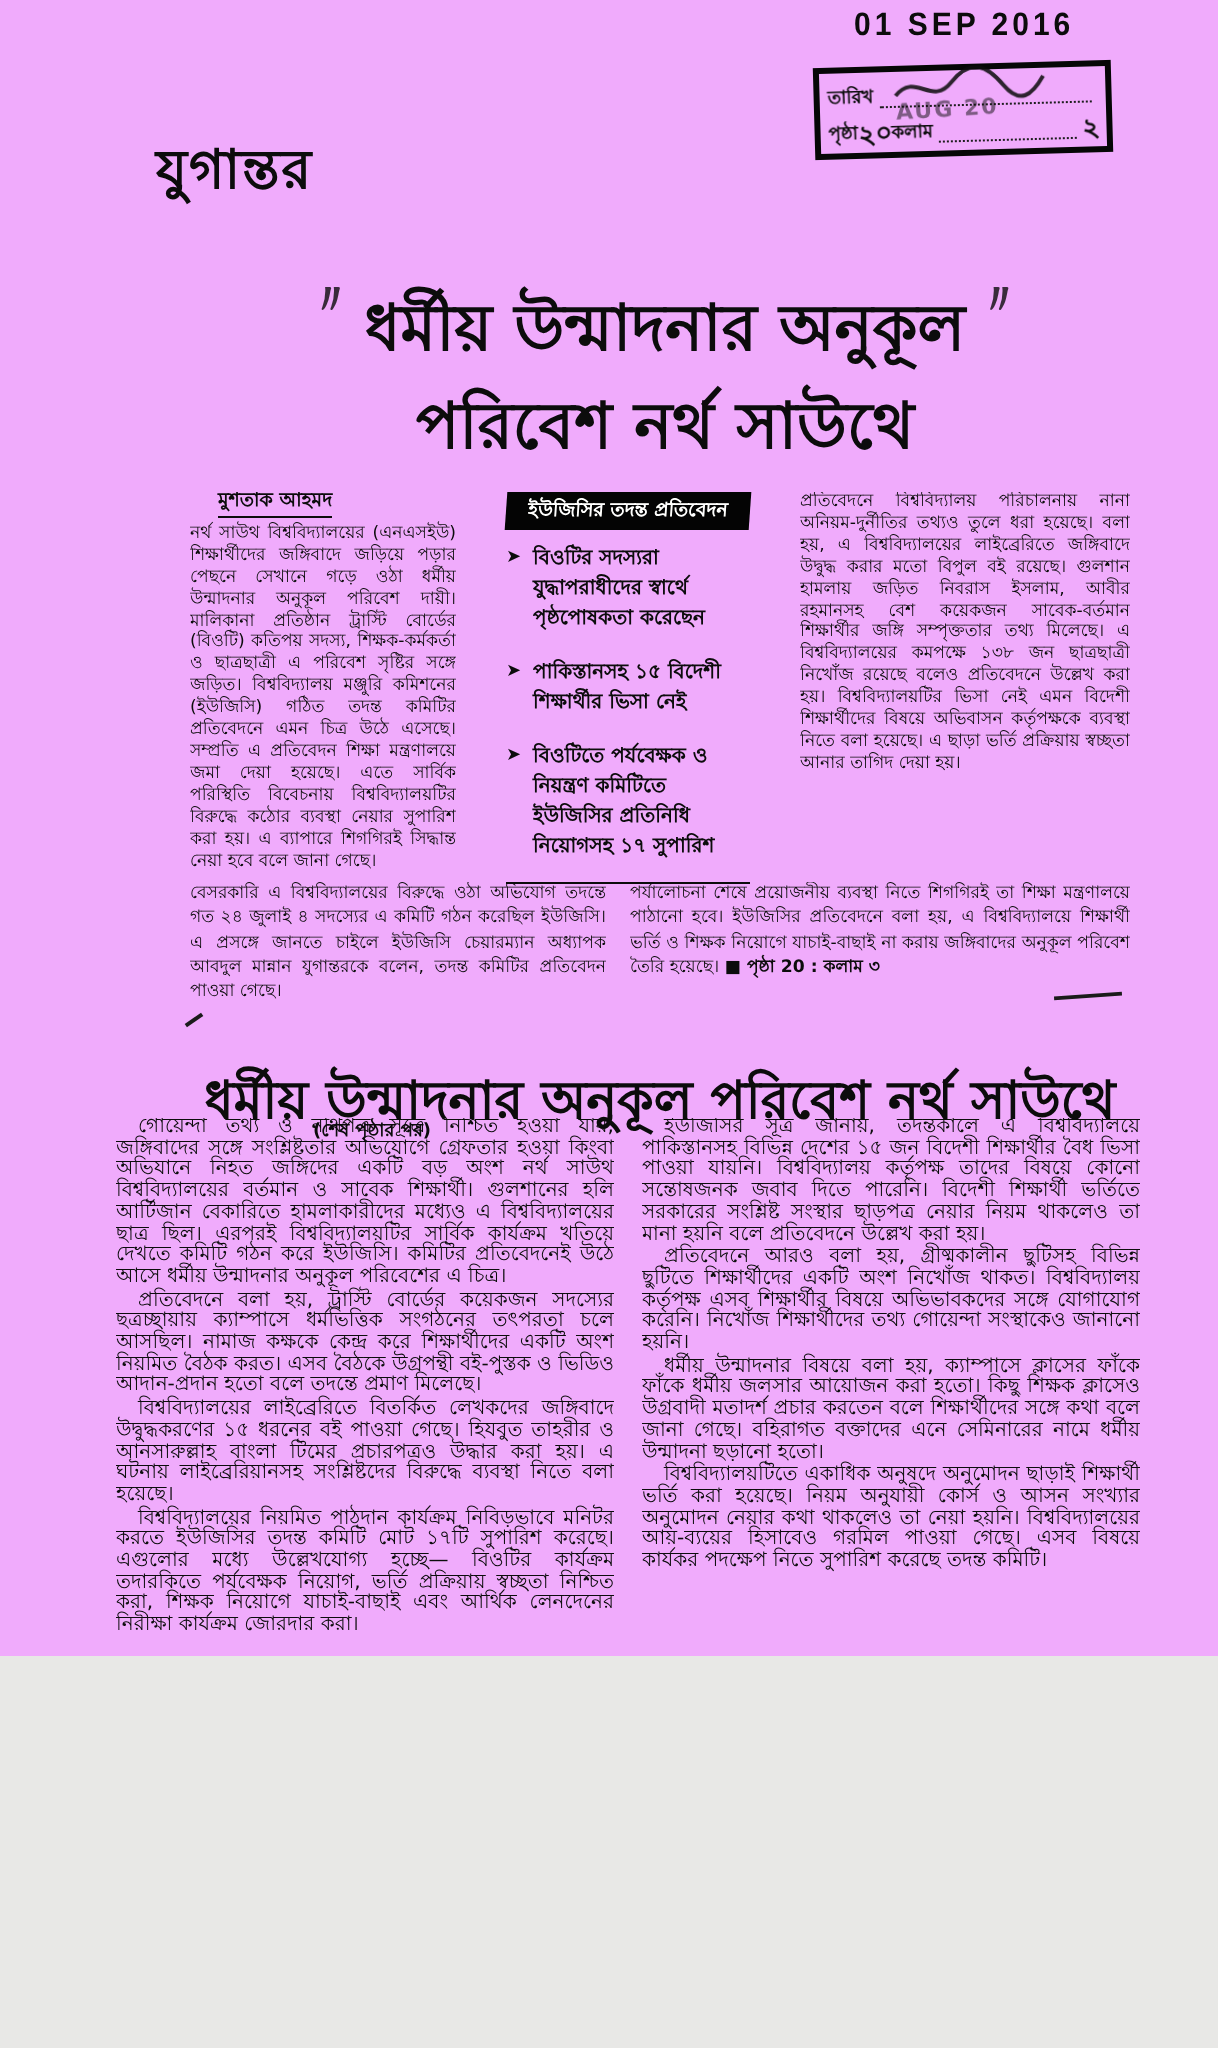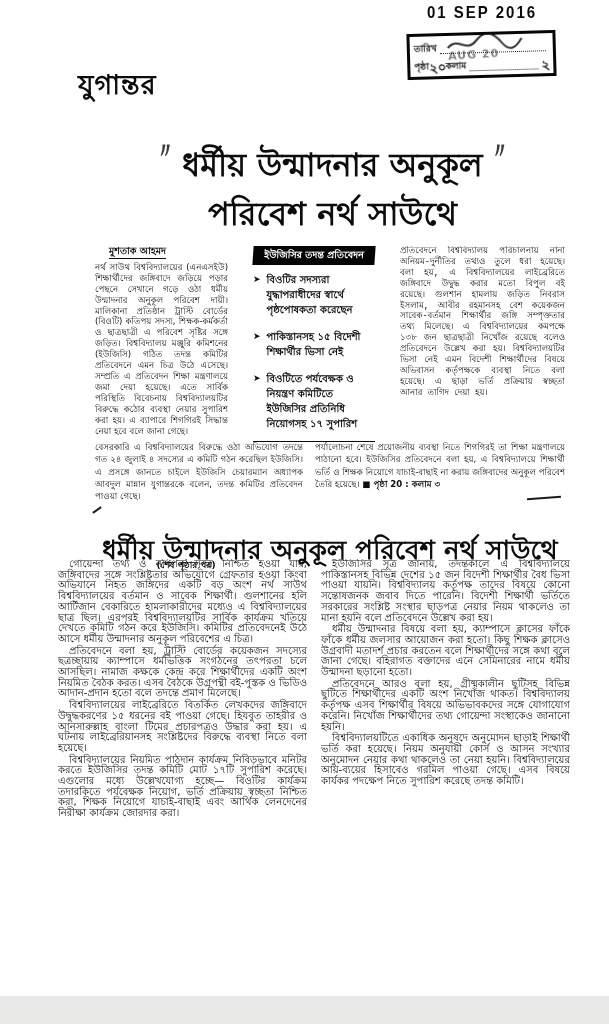--- a/index.html
+++ b/index.html
@@ -1,16 +1,16 @@
 <!DOCTYPE html>
 <html><head>
 <meta charset="utf-8">
 <style>
   html,body{margin:0;padding:0;background:#e8e8e6;}
-  .page{position:relative;width:609px;height:996px;margin:0 auto;background:#ffffff;
+  .page{position:relative;width:609px;height:828px;margin:0 auto;background:#f0abfc;
         font-family:"DejaVu Sans",sans-serif;color:#1b1b1b;overflow:hidden;}
   .scan{filter:blur(0.25px) contrast(1.15);}
 
   
   .datestamp{position:absolute;top:4px;left:427px;font-family:"Liberation Sans",sans-serif;
              font-weight:bold;font-size:15px;letter-spacing:2px;transform:scaleY(1.08);}
   .stampbox{position:absolute;top:32px;left:407px;width:149px;height:46px;border:3px solid #161616;
             box-sizing:border-box;transform:rotate(-1.6deg);padding:1px 4px 2px;}
   .stampbox .srow{display:flex;align-items:flex-end;height:50%;font-size:9px;font-weight:bold;}
   .dotted{flex:1;border-bottom:1.5px dotted #2a2a2a;margin:0 3px 2px;}
@@ -28,21 +28,21 @@
             font-weight:bold;font-size:32px;line-height:1.52;}
   .tick{font-size:22px;font-weight:bold;vertical-align:18px;opacity:.8;}
   .tick.l{margin-right:6px;}
   .tick.r{margin-left:6px;}
 
   
   .top-article{position:absolute;top:246px;left:95px;width:470px;height:196px;
                display:flex;gap:25px;overflow:hidden;}
   .tcol{font-size:8.6px;line-height:10.9px;text-align:justify;overflow:hidden;}
   .tcol.left{width:133px;flex:0 0 133px;}
-  .tcol.right{flex:1;font-family:Liberation Mono, monospace;}
+  .tcol.right{flex:1;}
   .byline{font-weight:bold;font-size:9.5px;border-bottom:1.5px solid #1b1b1b;
           display:inline-block;margin:0 0 3px 14px;padding-bottom:1px;}
 
   
   .report-box{width:122px;flex:0 0 122px;border-bottom:4px double #1b1b1b;align-self:flex-start;}
   .report-box .hdr{background:#141414;color:#fbfbf8;font-size:9.5px;font-weight:bold;
                    text-align:center;padding:2px 1px;transform:skewX(-4deg);}
   .report-box ul{list-style:none;margin:7px 0 10px;padding:0;display:flex;flex-direction:column;gap:12px;}
   .report-box li{display:flex;gap:6px;font-size:10px;font-weight:bold;line-height:1.5;}
   .report-box .arrow{font-size:9px;line-height:1.7;}
@@ -140,22 +140,22 @@
 
   <div class="bottom-article scan">
     <div class="bcol">
       <p>গোয়েন্দা তথ্য ও নথিপত্র সূত্রে নিশ্চিত হওয়া যায়, জঙ্গিবাদের সঙ্গে সংশ্লিষ্টতার অভিযোগে গ্রেফতার হওয়া কিংবা অভিযানে নিহত জঙ্গিদের একটি বড় অংশ নর্থ সাউথ বিশ্ববিদ্যালয়ের বর্তমান ও সাবেক শিক্ষার্থী। গুলশানের হলি আর্টিজান বেকারিতে হামলাকারীদের মধ্যেও এ বিশ্ববিদ্যালয়ের ছাত্র ছিল। এরপরই বিশ্ববিদ্যালয়টির সার্বিক কার্যক্রম খতিয়ে দেখতে কমিটি গঠন করে ইউজিসি। কমিটির প্রতিবেদনেই উঠে আসে ধর্মীয় উন্মাদনার অনুকূল পরিবেশের এ চিত্র।</p>
       <p>প্রতিবেদনে বলা হয়, ট্রাস্টি বোর্ডের কয়েকজন সদস্যের ছত্রচ্ছায়ায় ক্যাম্পাসে ধর্মভিত্তিক সংগঠনের তৎপরতা চলে আসছিল। নামাজ কক্ষকে কেন্দ্র করে শিক্ষার্থীদের একটি অংশ নিয়মিত বৈঠক করত। এসব বৈঠকে উগ্রপন্থী বই-পুস্তক ও ভিডিও আদান-প্রদান হতো বলে তদন্তে প্রমাণ মিলেছে।</p>
       <p>বিশ্ববিদ্যালয়ের লাইব্রেরিতে বিতর্কিত লেখকদের জঙ্গিবাদে উদ্বুদ্ধকরণের ১৫ ধরনের বই পাওয়া গেছে। হিযবুত তাহরীর ও আনসারুল্লাহ বাংলা টিমের প্রচারপত্রও উদ্ধার করা হয়। এ ঘটনায় লাইব্রেরিয়ানসহ সংশ্লিষ্টদের বিরুদ্ধে ব্যবস্থা নিতে বলা হয়েছে।</p>
       <p>বিশ্ববিদ্যালয়ের নিয়মিত পাঠদান কার্যক্রম নিবিড়ভাবে মনিটর করতে ইউজিসির তদন্ত কমিটি মোট ১৭টি সুপারিশ করেছে। এগুলোর মধ্যে উল্লেখযোগ্য হচ্ছে— বিওটির কার্যক্রম তদারকিতে পর্যবেক্ষক নিয়োগ, ভর্তি প্রক্রিয়ায় স্বচ্ছতা নিশ্চিত করা, শিক্ষক নিয়োগে যাচাই-বাছাই এবং আর্থিক লেনদেনের নিরীক্ষা কার্যক্রম জোরদার করা।</p>
     </div>
     <div class="bcol">
       <p>ইউজিসির সূত্র জানায়, তদন্তকালে এ বিশ্ববিদ্যালয়ে পাকিস্তানসহ বিভিন্ন দেশের ১৫ জন বিদেশী শিক্ষার্থীর বৈধ ভিসা পাওয়া যায়নি। বিশ্ববিদ্যালয় কর্তৃপক্ষ তাদের বিষয়ে কোনো সন্তোষজনক জবাব দিতে পারেনি। বিদেশী শিক্ষার্থী ভর্তিতে সরকারের সংশ্লিষ্ট সংস্থার ছাড়পত্র নেয়ার নিয়ম থাকলেও তা মানা হয়নি বলে প্রতিবেদনে উল্লেখ করা হয়।</p>
+      <p>প্রতিবেদনে আরও বলা হয়, গ্রীষ্মকালীন ছুটিসহ বিভিন্ন ছুটিতে শিক্ষার্থীদের একটি অংশ নিখোঁজ থাকত। বিশ্ববিদ্যালয় কর্তৃপক্ষ এসব শিক্ষার্থীর বিষয়ে অভিভাবকদের সঙ্গে যোগাযোগ করেনি। নিখোঁজ শিক্ষার্থীদের তথ্য গোয়েন্দা সংস্থাকেও জানানো হয়নি।</p>
       <p>ধর্মীয় উন্মাদনার বিষয়ে বলা হয়, ক্যাম্পাসে ক্লাসের ফাঁকে ফাঁকে ধর্মীয় জলসার আয়োজন করা হতো। কিছু শিক্ষক ক্লাসেও উগ্রবাদী মতাদর্শ প্রচার করতেন বলে শিক্ষার্থীদের সঙ্গে কথা বলে জানা গেছে। বহিরাগত বক্তাদের এনে সেমিনারের নামে ধর্মীয় উন্মাদনা ছড়ানো হতো।</p>
-      <p>প্রতিবেদনে আরও বলা হয়, গ্রীষ্মকালীন ছুটিসহ বিভিন্ন ছুটিতে শিক্ষার্থীদের একটি অংশ নিখোঁজ থাকত। বিশ্ববিদ্যালয় কর্তৃপক্ষ এসব শিক্ষার্থীর বিষয়ে অভিভাবকদের সঙ্গে যোগাযোগ করেনি। নিখোঁজ শিক্ষার্থীদের তথ্য গোয়েন্দা সংস্থাকেও জানানো হয়নি।</p>
       <p>বিশ্ববিদ্যালয়টিতে একাধিক অনুষদে অনুমোদন ছাড়াই শিক্ষার্থী ভর্তি করা হয়েছে। নিয়ম অনুযায়ী কোর্স ও আসন সংখ্যার অনুমোদন নেয়ার কথা থাকলেও তা নেয়া হয়নি। বিশ্ববিদ্যালয়ের আয়-ব্যয়ের হিসাবেও গরমিল পাওয়া গেছে। এসব বিষয়ে কার্যকর পদক্ষেপ নিতে সুপারিশ করেছে তদন্ত কমিটি।</p>
     </div>
   </div>
 
   <div class="artifact" style="top:509px;left:92px;width:10px;height:2px;transform:rotate(-35deg);"></div>
   <div class="artifact" style="top:497px;left:527px;width:34px;height:2px;transform:rotate(-4deg);"></div>
 
 </div>
 
 </body></html>

